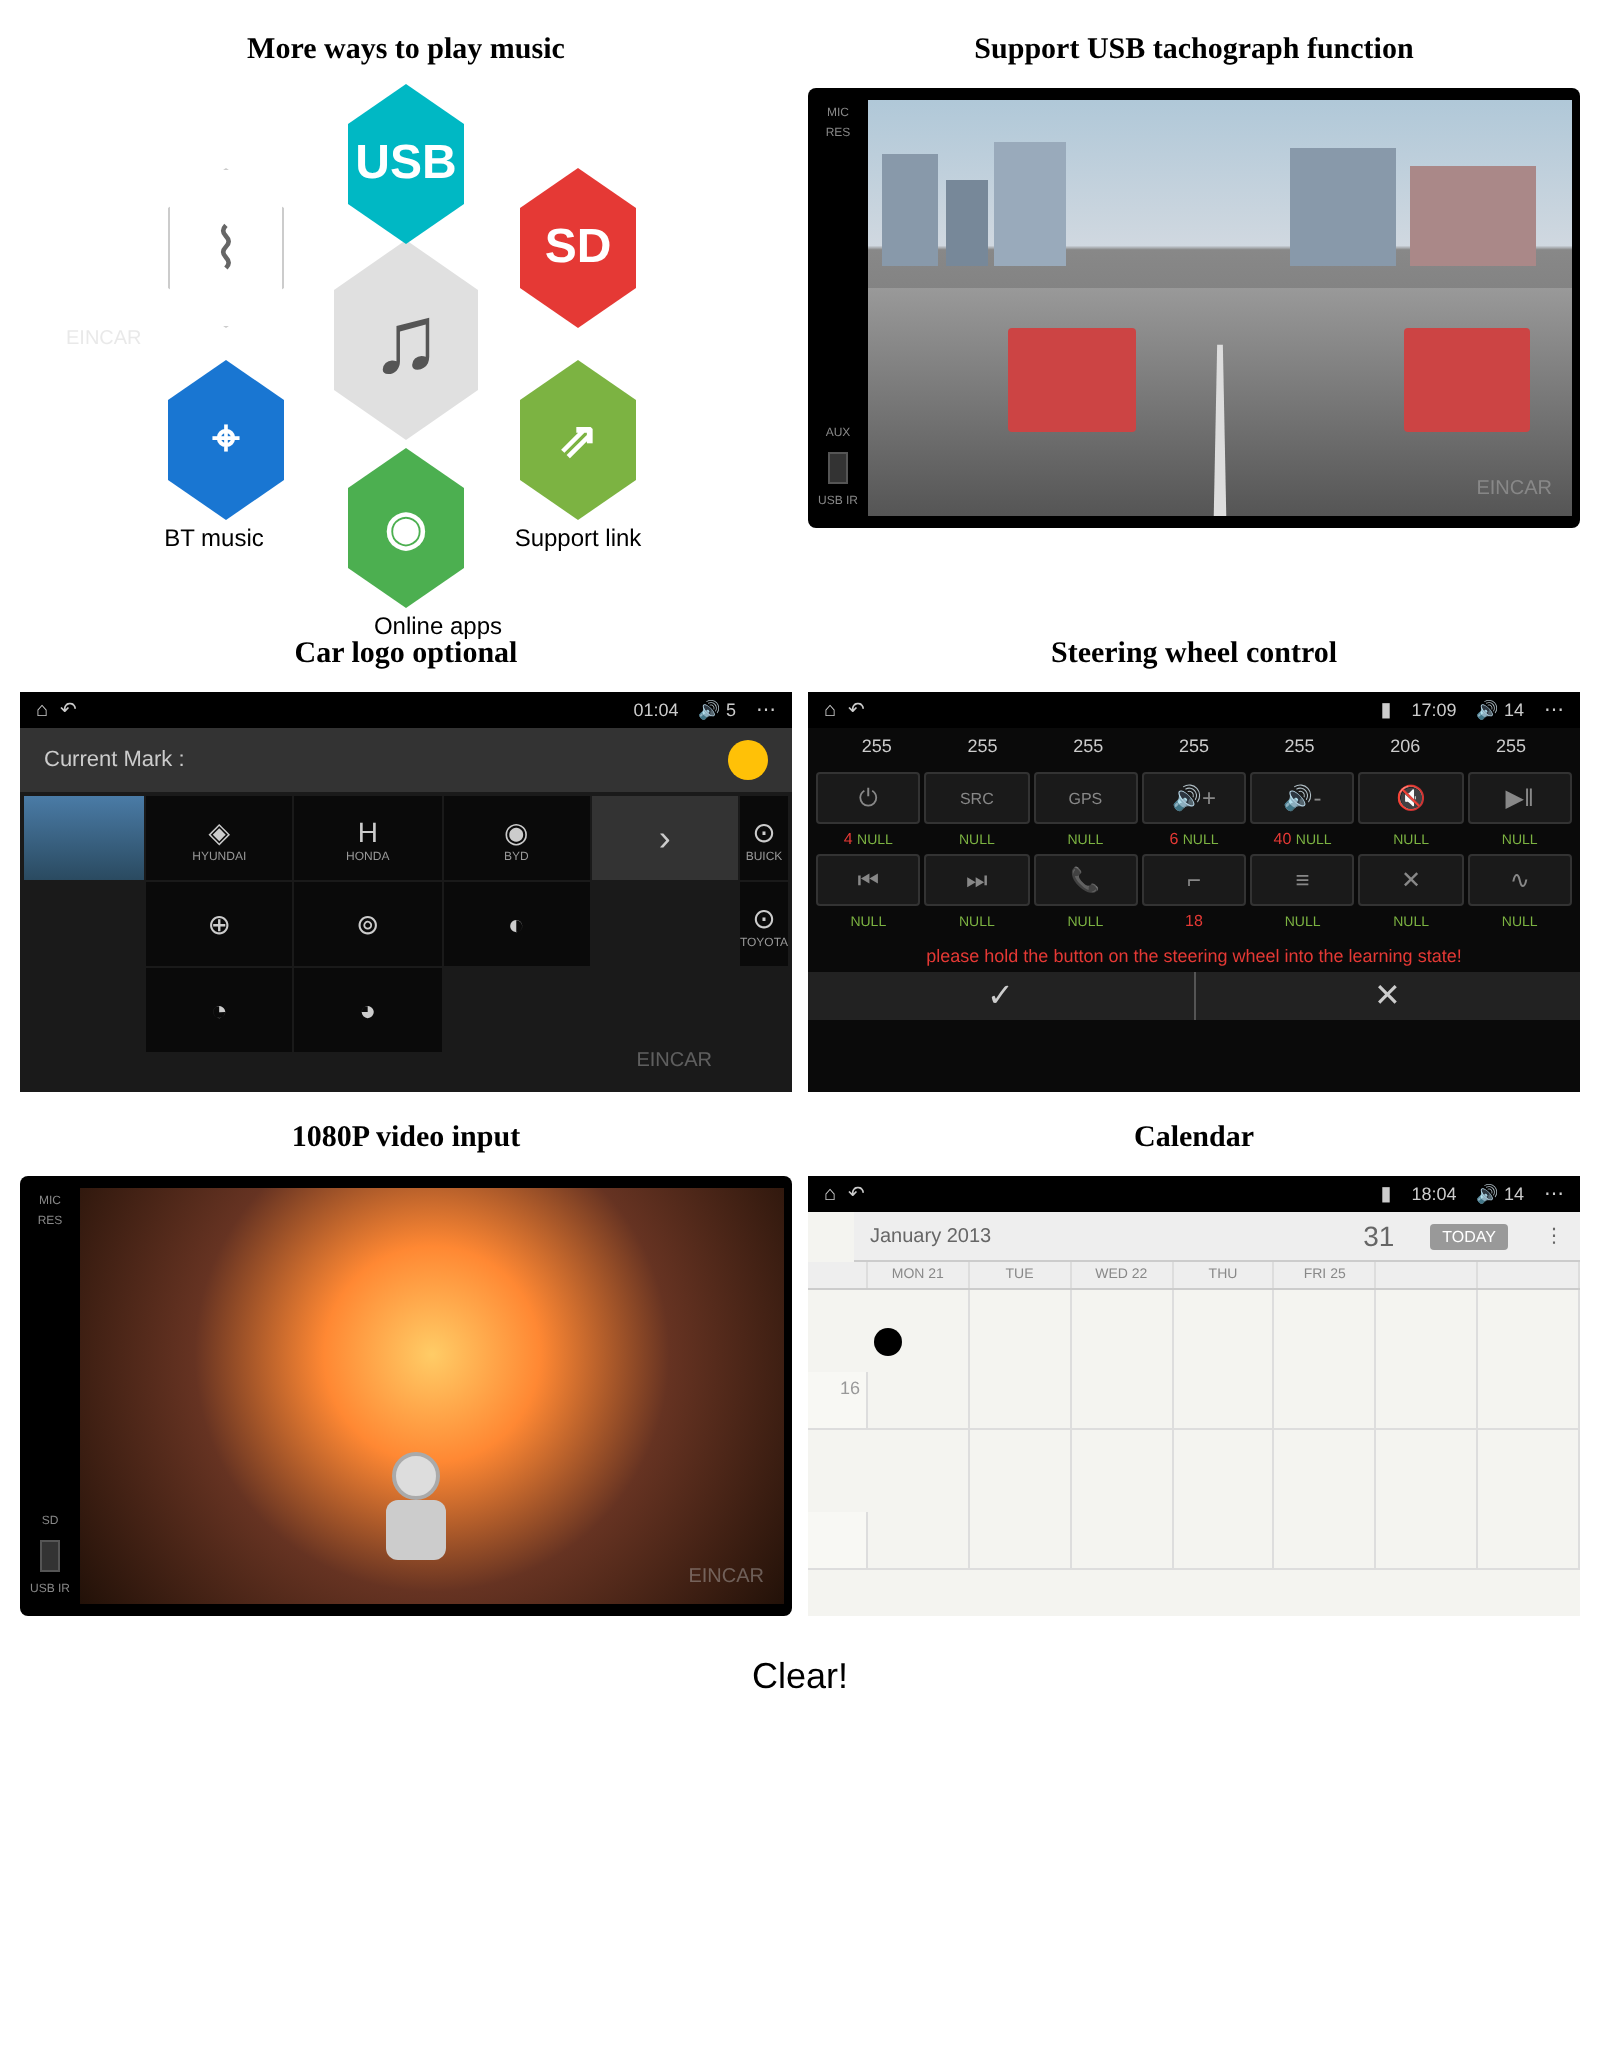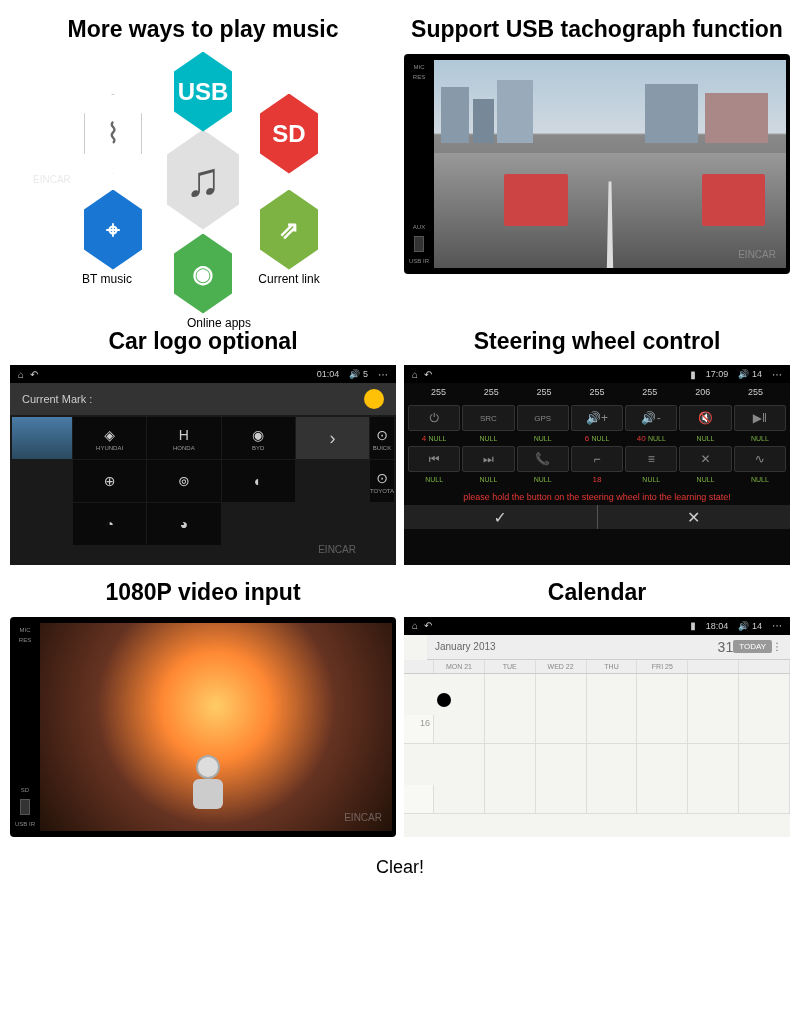--- a/index.html
+++ b/index.html
@@ -1,19 +1,19 @@
 <!DOCTYPE html>
 <html><head>
 <meta charset="utf-8">
 <style>
 * { margin: 0; padding: 0; box-sizing: border-box; }
 body { font-family: Arial, sans-serif; width: 800px; background: #fff; }
 .grid { display: grid; grid-template-columns: 1fr 1fr; gap: 8px; padding: 10px; }
 .cell { display: flex; flex-direction: column; align-items: center; }
-.title { font-weight: bold; font-size: 23px; text-align: center; padding: 6px 0 10px; line-height: 1.2; }
+.title { font-weight: bold; font-size: 15px; text-align: center; padding: 6px 0 10px; line-height: 1.2; font-family: Liberation Serif, serif; }
 .content { width: 100%; }
 
 
 .hex-area { position: relative; width: 360px; height: 260px; }
 .hex { position: absolute; width: 72px; height: 72px; display: flex; align-items: center; justify-content: center; }
 .hex-shape { width: 58px; height: 80px; clip-path: polygon(50% 0%, 100% 25%, 100% 75%, 50% 100%, 0% 75%, 0% 25%); display: flex; align-items: center; justify-content: center; }
 .hex-center { left: 144px; top: 90px; }
 .hex-center .hex-shape { background: #e0e0e0; width: 90px; height: 100px; }
 .hex-usb { left: 144px; top: 2px; }
 .hex-usb .hex-shape { background: #00b8c4; }
@@ -140,21 +140,21 @@
             <span class="hex-icon">⌖</span>
           </div>
         </div>
       <div class="hex hex-radio">
           <div class="hex-shape">
             <span style="color:#666;font-size:28px">⌇</span>
           </div>
         </div>
       <div class="hex-label" style="left:44px;top:218px">BT music</div>
       <div class="hex-label" style="left:156px;top:262px">Online apps</div>
-      <div class="hex-label" style="left:226px;top:218px">Current link</div>
+      <div class="hex-label" style="left:226px;top:218px">Support link</div>
       <div class="watermark" style="left:10px;top:120px">EINCAR</div>
     </div>
   </div>
 
   <div class="cell">
     <div class="title">Support USB tachograph function</div>
     <div class="content bezel">
       <div class="bezel-labels">
         <div>MIC</div>
         <div>RES</div>
@@ -336,21 +336,21 @@
         </div>
         <div class="statusbar-right">
           <span class="status-icon">▮</span>
           <span>18:04</span>
           <span>🔊 <span>14</span></span>
           <span class="status-icon">⋯</span>
         </div>
       </div>
       <div class="cal-header">
         <span>January 2013</span>
-        <div style="display:flex;gap:0;align-items:center">
+        <div style="display:flex;gap:18px;align-items:center">
           <span style="font-size:14px">31</span>
           <span class="cal-today">TODAY</span>
           <span>⋮</span>
         </div>
       </div>
       <div class="cal-days">
         <div></div>
         <div>MON 21</div>
         <div>TUE</div>
         <div>WED 22</div>

